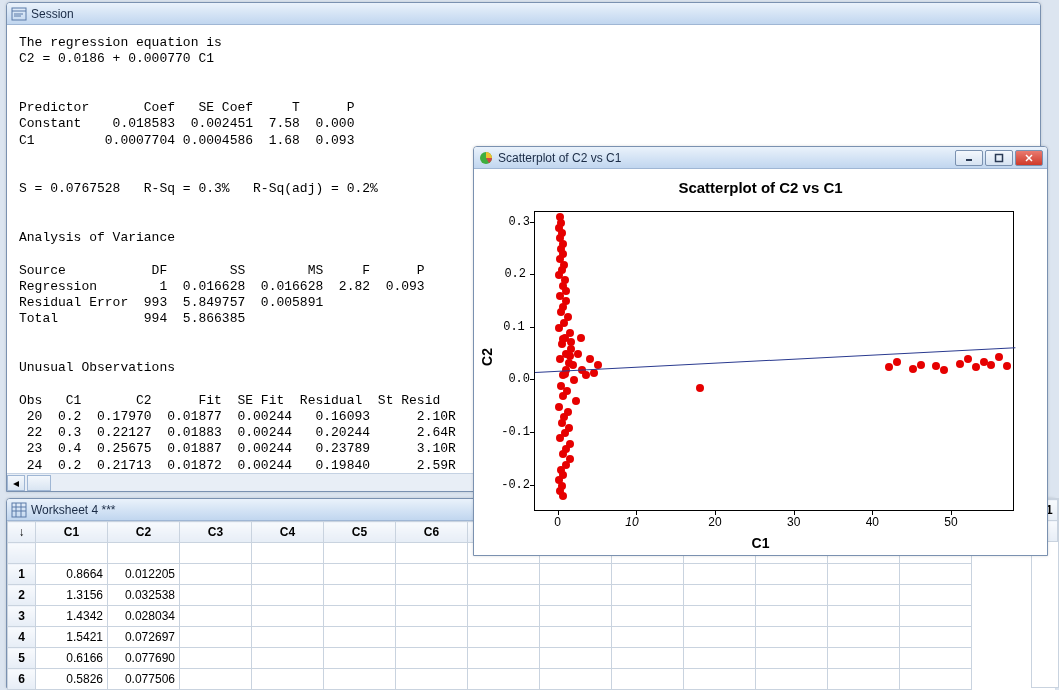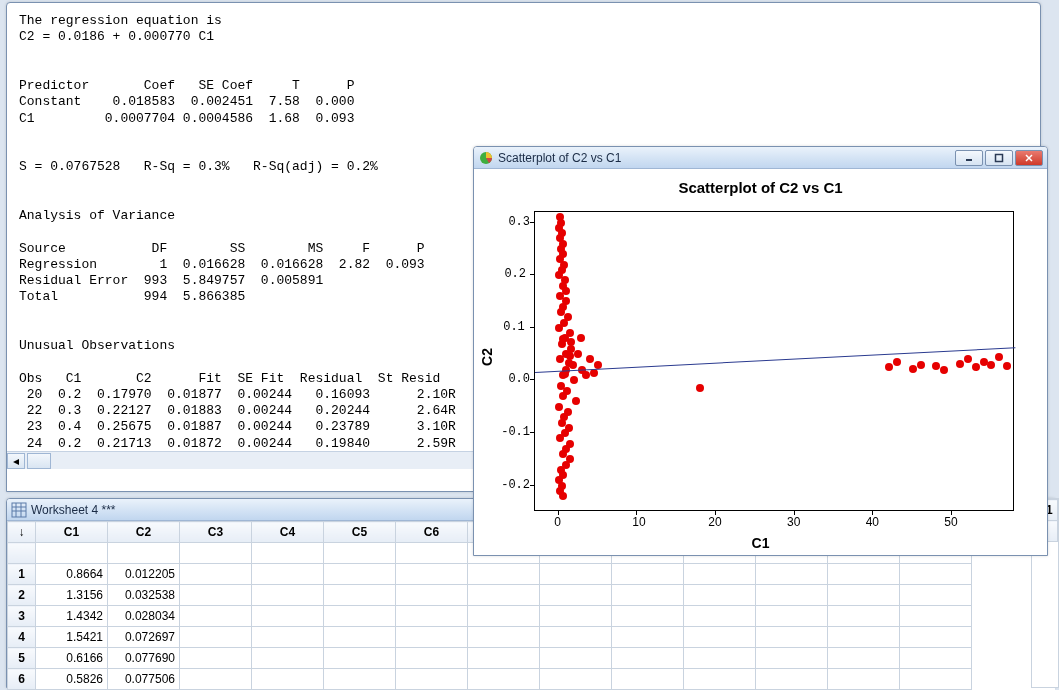--- a/index.html
+++ b/index.html
@@ -165,20 +165,31 @@
   width:28px; height:190px;
   background:#fff;
   border:1px solid #c9d3df;
 }
 .right-strip th { height:21px; }
 </style>
 </head>
 <body>
 
 <div class="window" style="left:6px; top:2px; width:1035px; height:490px;">
+  <div class="titlebar">
+    <span class="titlebar-icon">
+      <svg viewBox="0 0 16 16">
+          <rect x="1" y="2" width="14" height="12" fill="none" stroke="#5a7aa8" stroke-width="1"></rect>
+          <line x1="1" y1="5" x2="15" y2="5" stroke="#5a7aa8"></line>
+          <line x1="3" y1="8" x2="12" y2="8" stroke="#5a7aa8"></line>
+          <line x1="3" y1="10" x2="10" y2="10" stroke="#5a7aa8"></line>
+        </svg>
+    </span>
+    <span class="titlebar-text">Session</span>
+  </div>
   <div class="session-body">The regression equation is
 C2 = 0.0186 + 0.000770 C1
 
 
 Predictor       Coef   SE Coef     T      P
 Constant    0.018583  0.002451  7.58  0.000
 C1         0.0007704 0.0004586  1.68  0.093
 
 
 S = 0.0767528   R-Sq = 0.3%   R-Sq(adj) = 0.2%
@@ -495,21 +506,21 @@
         <div class="tick-y" style="left: 24px; top: 150.789px; text-align: center;">0.1</div>
         <div style="position: absolute; left: 56px; top: 157.789px; width: 4px; height: 1px; background: rgb(0, 0, 0);"></div>
         <div class="tick-y" style="left: 20px; top: 98.1579px;">0.2</div>
         <div style="position: absolute; left: 56px; top: 105.158px; width: 4px; height: 1px; background: rgb(0, 0, 0);"></div>
         <div class="tick-y" style="left: 24px; top: 45.5263px;">0.3</div>
         <div style="position: absolute; left: 56px; top: 52.5263px; width: 4px; height: 1px; background: rgb(0, 0, 0);"></div>
       </div>
     <div id="xticks">
         <div class="tick-x" style="left: 68.6066px; top: 346px;">0</div>
         <div style="position: absolute; left: 83.6066px; top: 342px; width: 1px; height: 4px; background: rgb(0, 0, 0);"></div>
-        <div class="tick-x" style="left: 150px; top: 346px;">10</div>
+        <div class="tick-x" style="left: 143px; top: 346px; font-style: italic;">10</div>
         <div style="position: absolute; left: 162.295px; top: 342px; width: 1px; height: 4px; background: rgb(0, 0, 0);"></div>
         <div class="tick-x" style="left: 225.984px; top: 346px;">20</div>
         <div style="position: absolute; left: 240.984px; top: 342px; width: 1px; height: 4px; background: rgb(0, 0, 0);"></div>
         <div class="tick-x" style="left: 304.672px; top: 346px;">30</div>
         <div style="position: absolute; left: 319.672px; top: 342px; width: 1px; height: 4px; background: rgb(0, 0, 0);"></div>
         <div class="tick-x" style="left: 383.361px; top: 346px;">40</div>
         <div style="position: absolute; left: 398.361px; top: 342px; width: 1px; height: 4px; background: rgb(0, 0, 0);"></div>
         <div class="tick-x" style="left: 462.049px; top: 346px;">50</div>
         <div style="position: absolute; left: 477.049px; top: 342px; width: 1px; height: 4px; background: rgb(0, 0, 0);"></div>
       </div>

